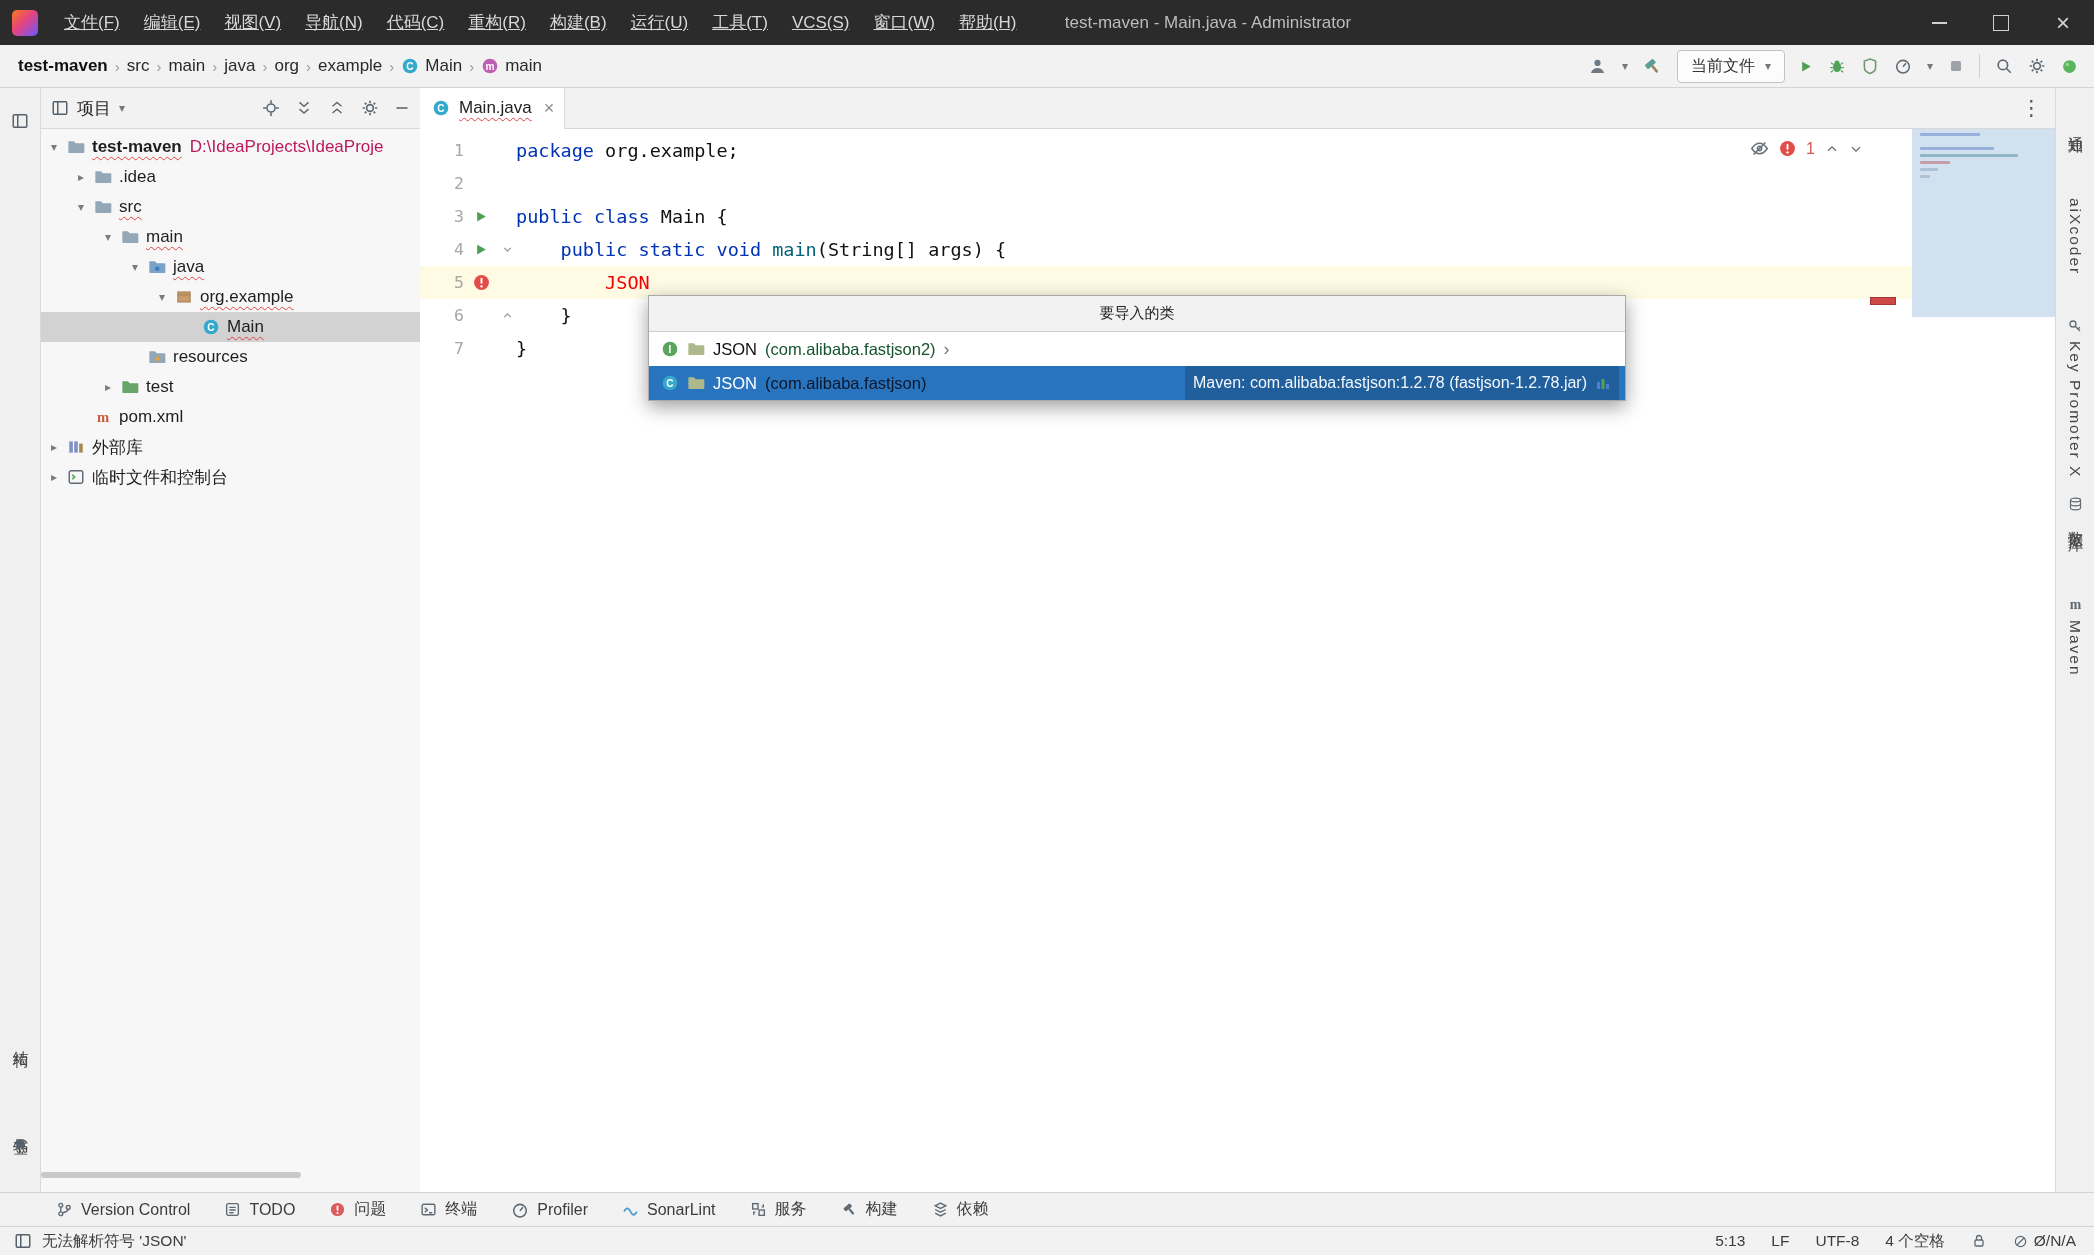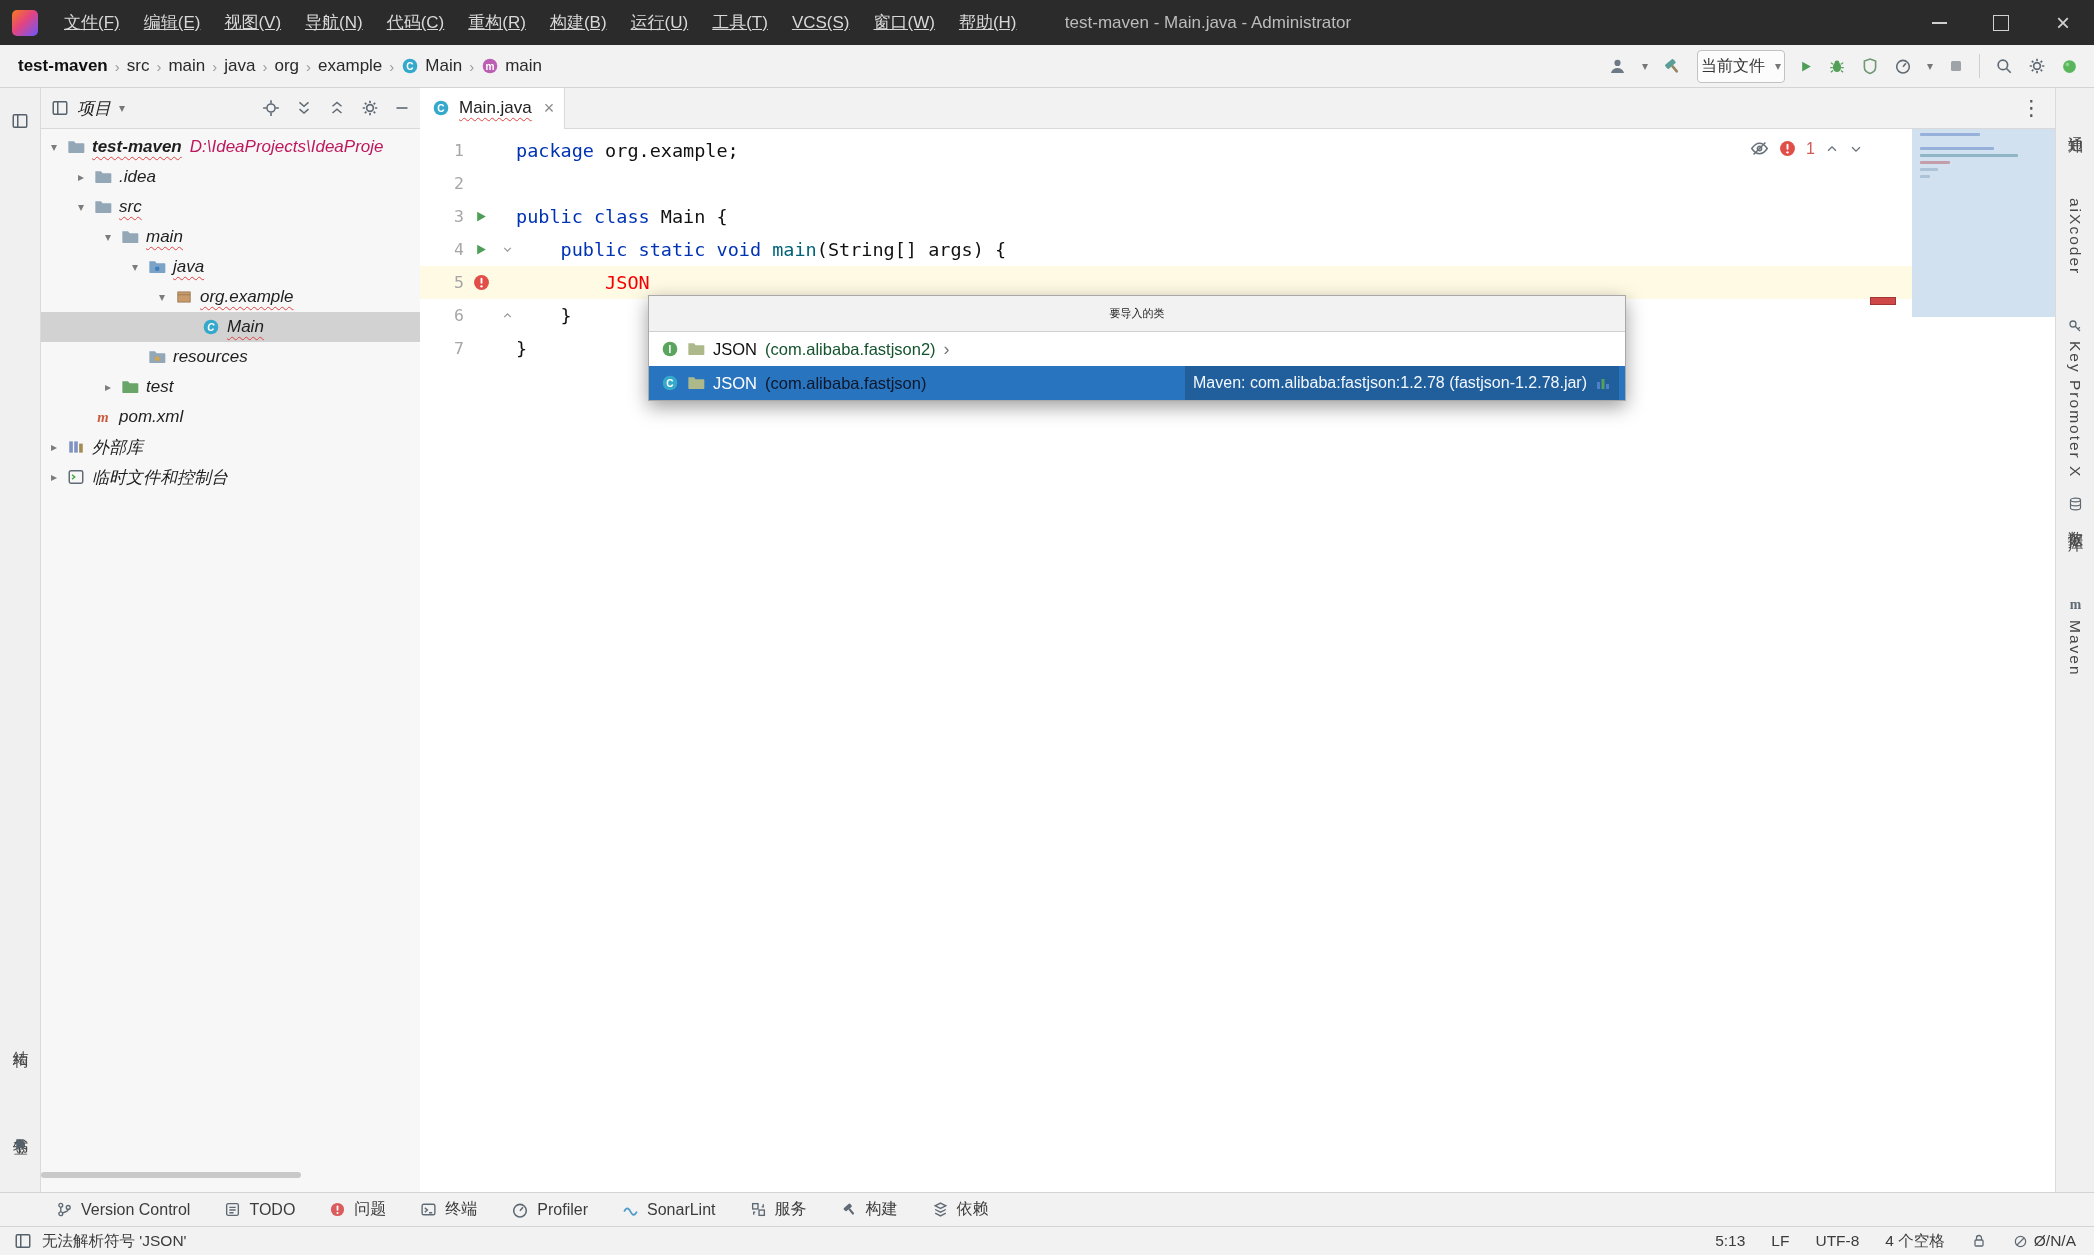--- a/index.html
+++ b/index.html
@@ -20,31 +20,31 @@
   .max-glyph{width:14px;height:14px;border:1.5px solid #d0d0d0;display:inline-block;}
 
   
   .navbar{position:absolute;top:45px;left:0;right:0;height:42px;background:#f2f2f2;border-bottom:1px solid #d4d4d4;display:flex;align-items:center;z-index:40;}
   .crumbs{display:flex;align-items:center;padding-left:18px;font-size:17px;color:#2a2a2a;white-space:nowrap;}
   .crumb{display:flex;align-items:center;gap:6px;}
   .crumb.first{font-weight:bold;color:#111;}
   .crumb-sep{color:#9a9a9a;padding:0 7px;font-size:15px;}
   .nav-actions{margin-left:auto;display:flex;align-items:center;gap:15px;padding-right:16px;}
   .caret{font-size:12px;color:#777;}
-  .combo{display:flex;align-items:center;gap:10px;border:1px solid #c2c2c2;background:#fcfcfc;border-radius:4px;padding:5px 3px;font-size:16px;color:#333;}
+  .combo{display:flex;align-items:center;gap:10px;border:1px solid #c2c2c2;background:#fcfcfc;border-radius:4px;padding:5px 13px;font-size:16px;color:#333;}
   .sep-v{width:1px;height:24px;background:#cfcfcf;}
 
   
   .left-stripe{position:absolute;top:88px;left:0;width:40px;bottom:63px;background:#f0f0f0;border-right:1px solid #dadada;}
   .right-stripe{position:absolute;top:88px;right:0;width:38px;bottom:63px;background:#f0f0f0;border-left:1px solid #dadada;}
   .vtab{position:absolute;left:50%;transform:translateX(-50%);display:flex;flex-direction:column;align-items:center;gap:7px;color:#474747;}
   .vtext{writing-mode:vertical-rl;font-size:15.5px;letter-spacing:2px;white-space:nowrap;}
 
   
-  .project-panel{position:absolute;top:88px;left:41px;width:379px;bottom:63px;background:#f7f7f7;border-right:1px solid #cfcfcf;overflow:hidden;font-style:italic;}
+  .project-panel{position:absolute;top:88px;left:41px;width:379px;bottom:63px;background:#f7f7f7;border-right:1px solid #cfcfcf;overflow:hidden;}
   .panel-header{height:40px;display:flex;align-items:center;padding:0 10px 0 10px;background:#f2f2f2;border-bottom:1px solid #d9d9d9;font-size:17px;color:#262626;gap:8px;}
   .hdr-icons{margin-left:auto;display:flex;gap:15px;align-items:center;}
   .tree{padding-top:3px;}
   .tree-row{height:30px;display:flex;align-items:center;font-size:17px;color:#1e1e1e;white-space:nowrap;}
   .tree-row.selected{background:#d2d2d2;}
   .tw-chevron{width:22px;text-align:center;color:#7c7c7c;font-size:12px;flex:none;}
   .tw-icon{width:22px;flex:none;display:flex;justify-content:center;}
   .tw-label{margin-left:5px;}
   .tw-label.bold{font-weight:bold;}
   .tw-path{color:#be185d;margin-left:8px;}
@@ -71,21 +71,21 @@
   .tok-er{color:#f50000;}
   .inspect{position:absolute;top:10px;left:1330px;display:flex;align-items:center;gap:10px;}
   .err-count{color:#cf5b56;font-size:16px;}
   .minimap{position:absolute;top:0;left:1492px;width:144px;height:188px;background:#eef3f8;}
   .mm-line{height:3px;margin:4px 8px 0 8px;border-radius:1px;}
   .mm-overlay{position:absolute;inset:0;background:rgba(186,209,232,.55);}
   .mark-red{position:absolute;left:1450px;top:168px;width:24px;height:6px;background:#cf4848;border:1px solid #a23636;}
 
   
   .popup{position:absolute;left:228px;top:166px;width:976px;background:#fff;border:1px solid #a9a9a9;box-shadow:0 6px 18px rgba(0,0,0,.38);z-index:30;}
-  .popup-title{height:35px;background:#f2f2f2;border-bottom:1px solid #cfcfcf;display:flex;align-items:center;justify-content:center;font-size:11px;color:#222;}
+  .popup-title{height:35px;background:#f2f2f2;border-bottom:1px solid #cfcfcf;display:flex;align-items:center;justify-content:center;font-size:15px;color:#222;}
   .popup-row{height:34px;display:flex;align-items:center;padding:0 6px 0 12px;font-size:16.5px;color:#111;gap:8px;}
   .popup-row .pkg{color:#14532d;}
   .maven-wrap{margin-left:auto;align-self:stretch;display:flex;align-items:center;gap:8px;padding:0 8px;}
   .popup-row .maven{color:#8a8a8a;font-size:16px;}
   .popup-row.sel{background:#2874bf;color:#fff;}
   .popup-row.sel .pkg{color:#0f172a;}
   .popup-row.sel .maven{color:#f2f7fd;}
   .popup-row.sel .maven-wrap{background:rgba(0,0,0,.18);}
   .sub{color:#777;font-size:18px;width:12px;}
 

